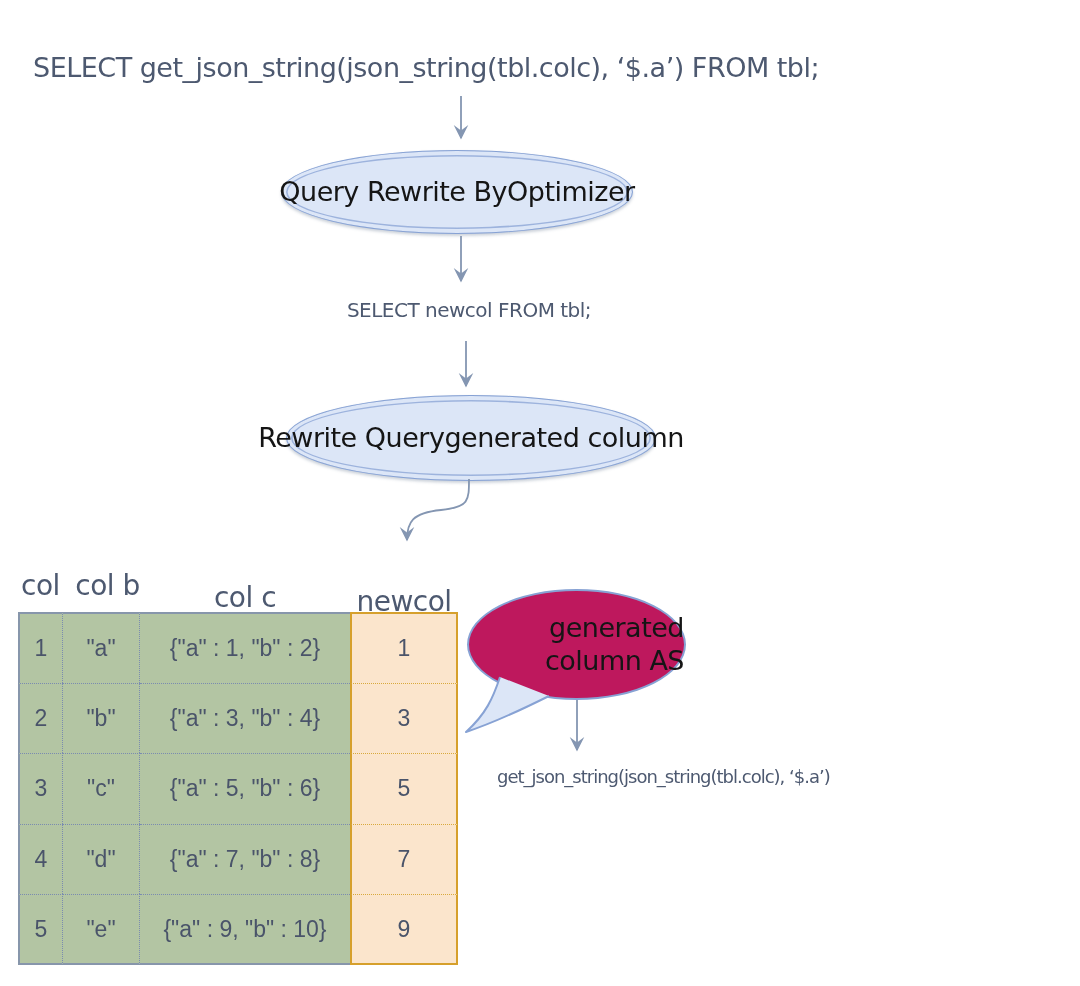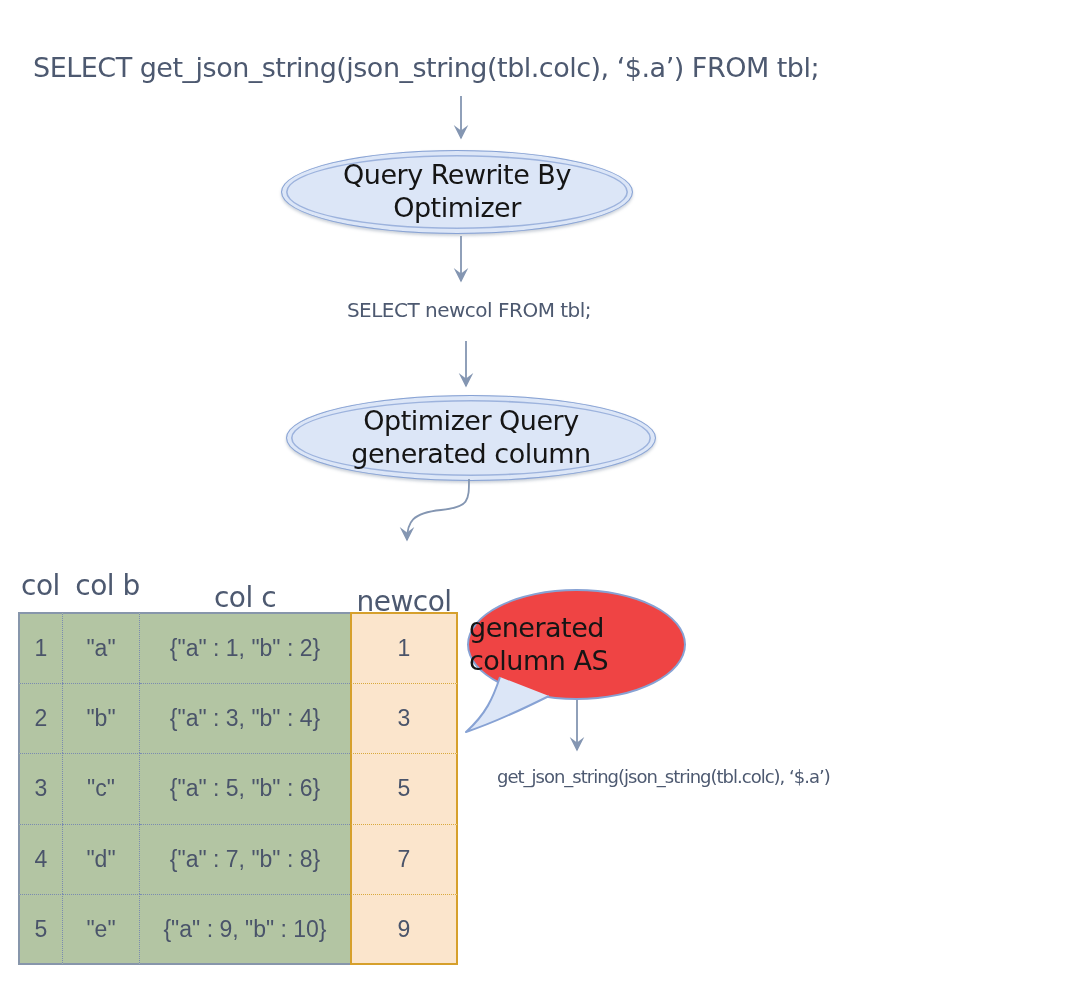--- a/index.html
+++ b/index.html
@@ -16,21 +16,21 @@
     font-size:27px;
     letter-spacing:-0.5px;
     white-space:nowrap;
   }
   .node-ellipse{
     position:absolute;
     border-radius:50%;
     background:#dce6f7;
     border:1.6px solid #87a2d4;
     box-shadow: inset 0 0 0 4px #dce6f7, inset 0 0 0 5.6px #9db3dd, 0 2px 3px rgba(110,125,150,0.35);
-    display:flex;flex-direction:column;align-items:center;justify-content:center;
+    display:flex;flex-direction:row;align-items:center;justify-content:center;
     text-align:center;
   }
   .node-line{
     color:#151515;
     font-size:27px;
     line-height:1.22;
     letter-spacing:-0.5px;
     white-space:nowrap;
   }
   .col-header{
@@ -64,24 +64,24 @@
   .g.rt0{border-top:2px solid #8796ab;}
   .o.rt0{border-top:2px solid #d6a02c;}
   .g.rt{border-top:1.5px dotted #7a8bb0;}
   .o.rt{border-top:1.5px dotted #d8a93c;}
   .g.rb{border-bottom:2px solid #8796ab;}
   .o.rb{border-bottom:2px solid #d6a02c;}
   #speech-bubble{
     position:absolute;
     left:467px;top:589px;width:219px;height:111px;
     border-radius:50%;
-    background:#ef4444;
+    background:#be185d;
     border:2px solid #87a2d4;
     box-sizing:border-box;
-    display:flex;flex-direction:column;align-items:flex-start;justify-content:center;
+    display:flex;flex-direction:column;align-items:flex-end;justify-content:center;
     text-align:center;
     z-index:1;
   }
   #connector-layer{
     position:absolute;left:0;top:0;z-index:2;
     pointer-events:none;
   }
   .arrow-path{stroke:#8496b2;stroke-width:1.8;fill:none;}
   #bubble-tail{fill:#dce6f7;stroke:#87a2d4;stroke-width:2;stroke-linejoin:round;}
 </style>
@@ -93,21 +93,21 @@
   <div class="hw" style="left:33px;top:52px;">SELECT get_json_string(json_string(tbl.colc), ‘$.a’) FROM tbl;</div>
 
   <div class="node-ellipse" style="left:281px;top:150px;width:350px;height:82px;">
     <span class="node-line">Query Rewrite By</span>
     <span class="node-line">Optimizer</span>
   </div>
 
   <div class="hw" style="left:283px;top:298px;width:372px;text-align:center;font-size:20px;">SELECT newcol FROM tbl;</div>
 
   <div class="node-ellipse" style="left:286px;top:395px;width:368px;height:84px;">
-    <span class="node-line">Optimizer Query</span>
+    <span class="node-line">Rewrite Query</span>
     <span class="node-line">generated column</span>
   </div>
 
   <span class="col-header" style="left:18px;width:45px;">col a</span>
   <span class="col-header" style="left:69px;width:77px;">col b</span>
   <span class="col-header" style="left:140px;width:210px;margin-top:12px;">col c</span>
   <span class="col-header" style="left:350px;width:108px;margin-top:16px;">newcol</span>
 
   <div id="result-table">
     <div class="cell g c0 rt0">1</div>

